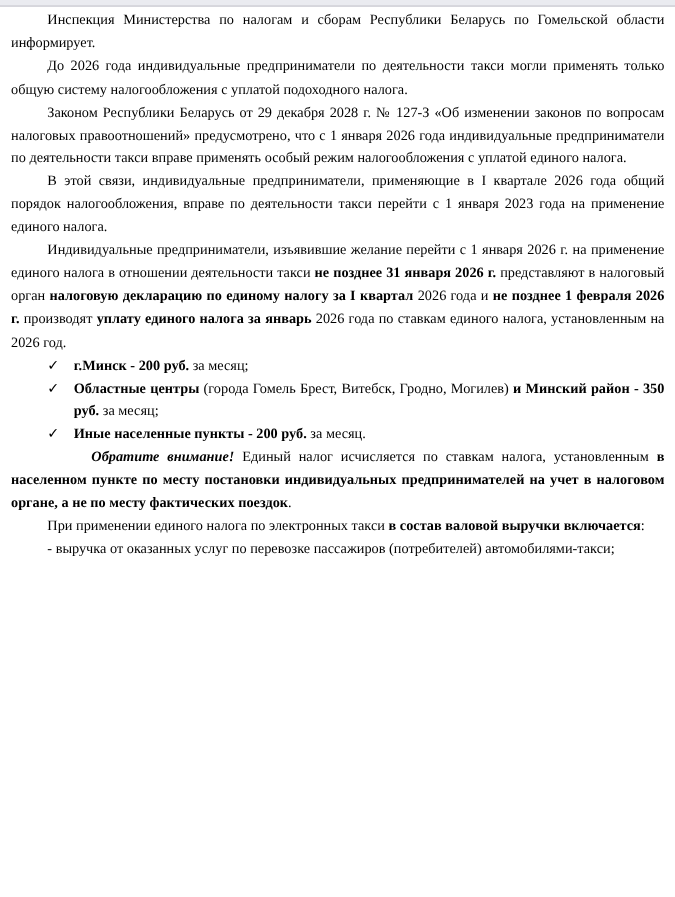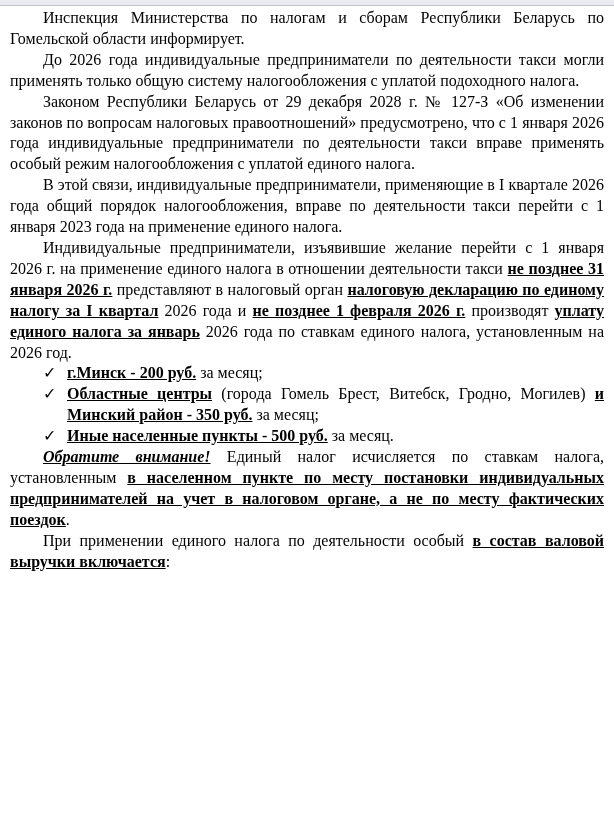--- a/index.html
+++ b/index.html
@@ -11,48 +11,49 @@
     font-family: "Liberation Serif", serif;
     overflow: hidden;
   }
   .topbar {
     height: 5px;
     background: #eaebf0;
     border-bottom: 1px solid #c3c4ca;
   }
   .doc {
     padding: 2px 10px 0 10px;
-    font-size: 16px;
+    font-size: 13px;
     line-height: 20.9px;
     text-align: justify;
   }
   .para {
     margin: 0;
     text-indent: 33px;
   }
   .li {
     position: relative;
     padding-left: 57px;
   }
   .li .bullet {
     position: absolute;
     left: 33px;
     top: 0;
   }
-  .b { font-weight: bold; text-decoration: underline; }
-  .i { font-style: italic; }
+  .b { font-weight: bold; }
+  .i { font-style: italic; margin-left: 40px; }
 </style>
 </head>
 <body style="background: rgb(255, 255, 255); color: rgb(0, 0, 0);">
 
 <div class="topbar" style="background: rgb(234, 235, 240); border-bottom-color: rgb(195, 196, 202);"></div>
 <div class="doc">
     <p class="para"><span>Инспекция Министерства по налогам и сборам Республики Беларусь по Гомельской области информирует.</span></p>
     <p class="para"><span>До 2026 года индивидуальные предприниматели по деятельности такси могли применять только общую систему налогообложения с уплатой подоходного налога.</span></p>
     <p class="para"><span>Законом Республики Беларусь от 29 декабря 2028 г. № 127-З «Об изменении законов по вопросам налоговых правоотношений» предусмотрено, что с 1 января 2026 года индивидуальные предприниматели по деятельности такси вправе применять особый режим налогообложения с уплатой единого налога.</span></p>
     <p class="para"><span>В этой связи, индивидуальные предприниматели, применяющие в I квартале 2026 года общий порядок налогообложения, вправе по деятельности такси перейти с 1 января 2023 года на применение единого налога.</span></p>
     <p class="para"><span>Индивидуальные предприниматели, изъявившие желание перейти с 1 января 2026 г. на применение единого налога в отношении деятельности такси </span><span class="b">не позднее 31 января 2026 г.</span><span> представляют в налоговый орган </span><span class="b">налоговую декларацию по единому налогу за I квартал</span><span> 2026 года и </span><span class="b">не позднее 1 февраля 2026 г.</span><span> производят </span><span class="b">уплату единого налога за январь</span><span> 2026 года по ставкам единого налога, установленным на 2026 год.</span></p>
     <div class="li"><span class="bullet">✓</span><span class="b">г.Минск - 200 руб.</span><span> за месяц;</span></div>
     <div class="li"><span class="bullet">✓</span><span class="b">Областные центры</span><span> (города Гомель Брест, Витебск, Гродно, Могилев) </span><span class="b">и Минский район - 350 руб.</span><span> за месяц;</span></div>
-    <div class="li"><span class="bullet">✓</span><span class="b">Иные населенные пункты - 500 руб.</span><span> за месяц.</span></div>
+    <div class="li"><span class="bullet">✓</span><span class="b">Иные населенные пункты - 200 руб.</span><span> за месяц.</span></div>
     <p class="para"><span class="b i">Обратите внимание!</span><span> Единый налог исчисляется по ставкам налога, установленным </span><span class="b">в населенном пункте по месту постановки индивидуальных предпринимателей на учет в налоговом органе, а не по месту фактических поездок</span><span>.</span></p>
-    <p class="para"><span>При применении единого налога по деятельности особый </span><span class="b">в состав валовой выручки включается</span><span>:</span></p>
+    <p class="para"><span>При применении единого налога по электронных такси </span><span class="b">в состав валовой выручки включается</span><span>:</span></p>
+    <p class="para"><span>- выручка от оказанных услуг по перевозке пассажиров (потребителей) автомобилями-такси;</span></p>
   </div>
 
 </body></html>

